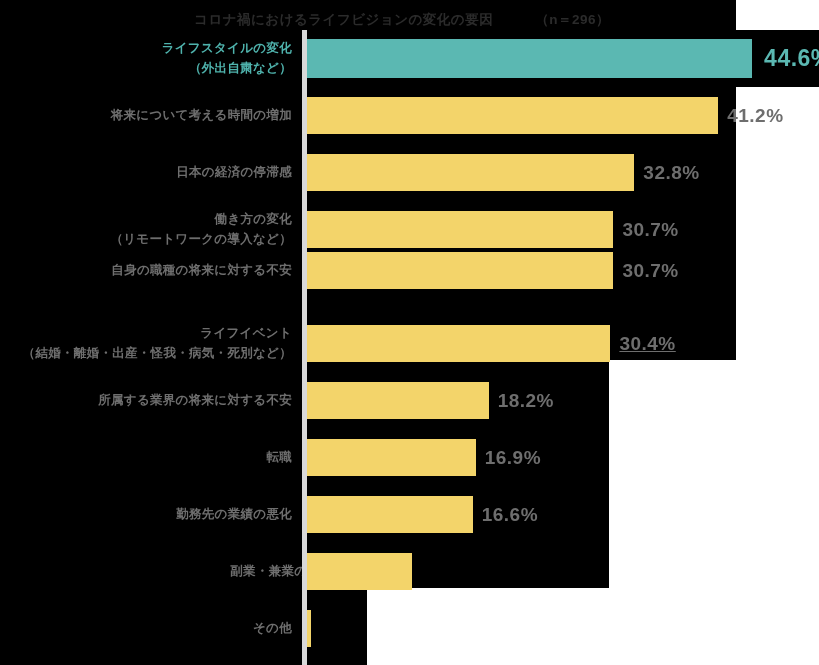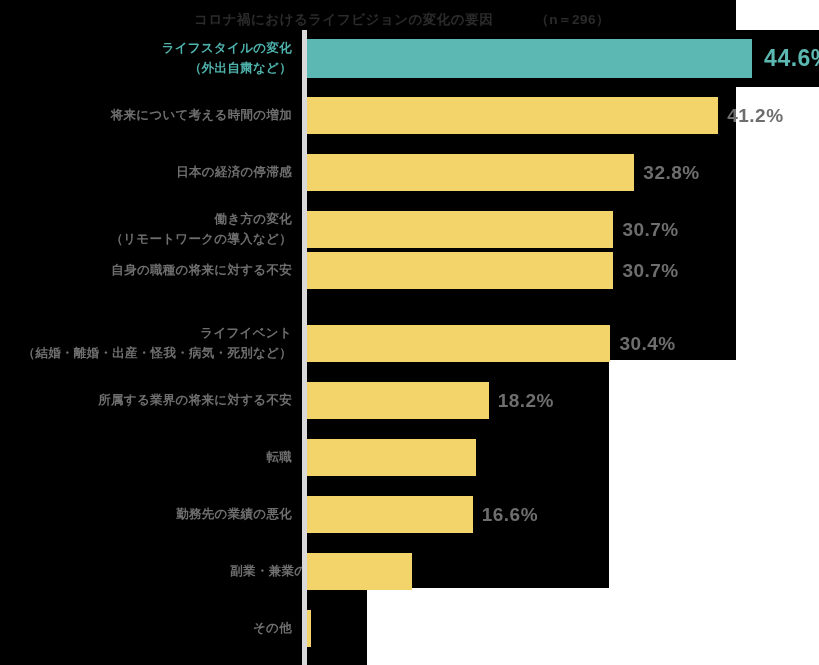--- a/index.html
+++ b/index.html
@@ -176,34 +176,35 @@
         </div>
         <div class="bar" style="width: 306.386px;"></div>
         <div class="val-label" style="left: 622.386px;">30.7%</div>
       </div>
       <div class="row" style="top: 315px;">
         <div class="cat-label">
           <span>ライフイベント</span>
           <span>（結婚・離婚・出産・怪我・病気・死別など）</span>
         </div>
         <div class="bar" style="width: 303.392px;"></div>
-        <div class="val-label" style="left: 619.392px;">30.4%</div>
+        <div class="val-label" style="left: 619.392px; text-decoration: underline;">30.4%</div>
       </div>
       <div class="row" style="top: 372px;">
         <div class="cat-label">
           <span>所属する業界の将来に対する不安</span>
         </div>
         <div class="bar" style="width: 181.636px;"></div>
         <div class="val-label" style="left: 497.636px;">18.2%</div>
       </div>
       <div class="row" style="top: 429px;">
         <div class="cat-label">
           <span>転職</span>
         </div>
         <div class="bar" style="width: 168.662px;"></div>
+        <div class="val-label" style="left: 484.662px;">16.9%</div>
       </div>
       <div class="row" style="top: 486px;">
         <div class="cat-label">
           <span>勤務先の業績の悪化</span>
         </div>
         <div class="bar" style="width: 165.668px;"></div>
         <div class="val-label" style="left: 481.668px;">16.6%</div>
       </div>
       <div class="row" style="top: 543px; padding-left: 41px;">
         <div class="cat-label">

